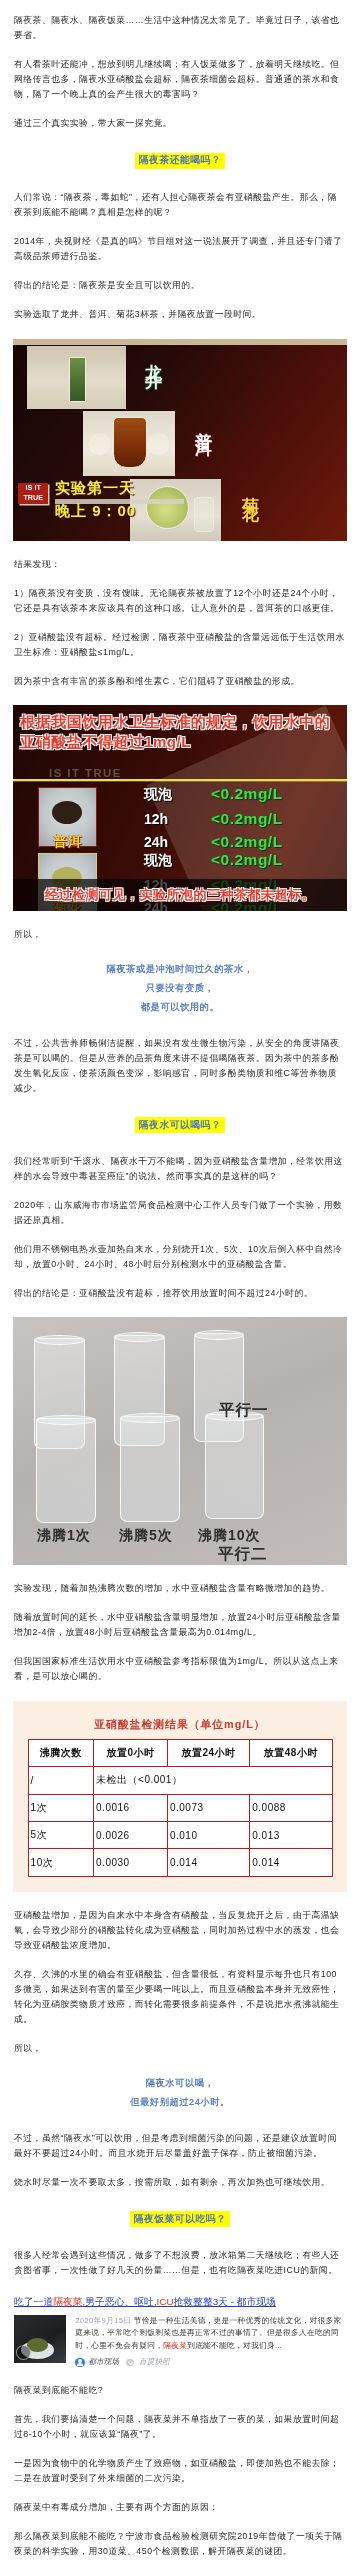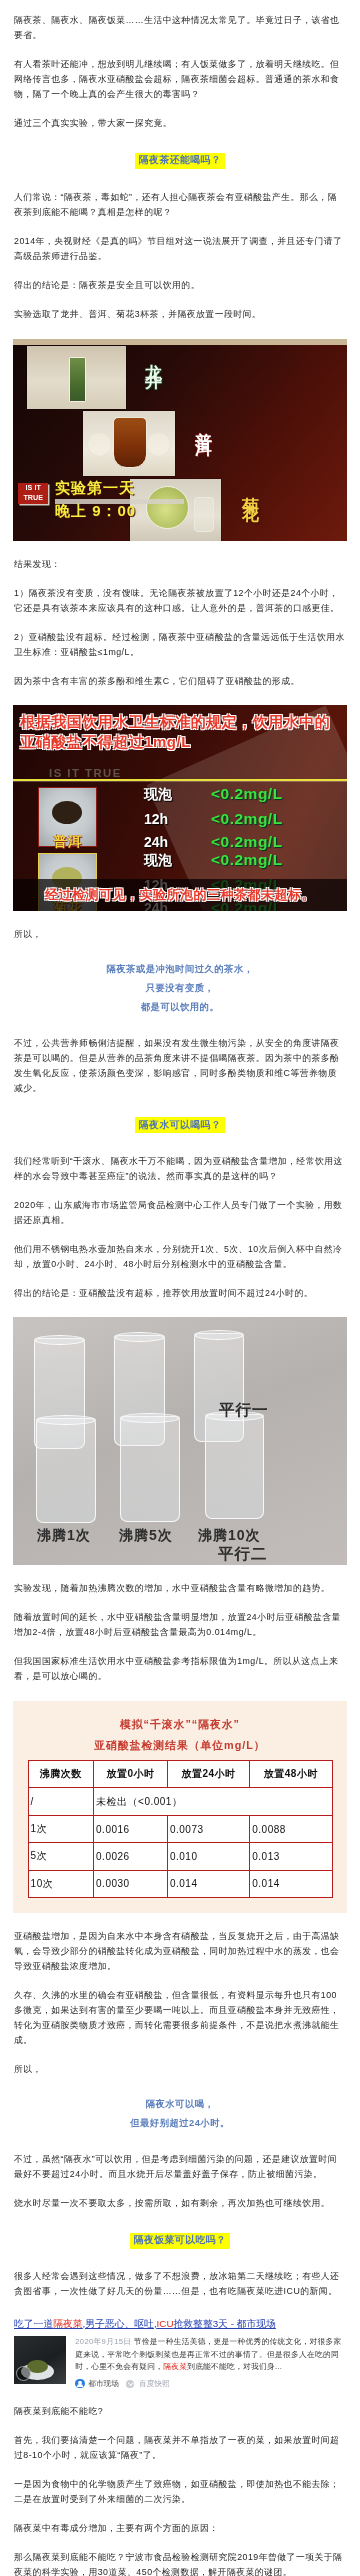--- a/index.html
+++ b/index.html
@@ -100,21 +100,21 @@
   .news .thumb{width:52px;height:48px;flex:0 0 52px;position:relative;overflow:hidden;
     background:linear-gradient(150deg,#2a2e30 0%,#1c1f21 55%,#3a3f42 100%);}
   .news .thumb .bowl{position:absolute;left:7.2px;bottom:4.1px;width:33px;height:17.5px;border-radius:50%;background:#dfe3e4;}
   .news .thumb .food{position:absolute;left:13.4px;bottom:11.3px;width:20.6px;height:13.4px;border-radius:50%;background:#5c6b2e;}
   .news .thumb .wmk{position:absolute;left:2.1px;bottom:3.1px;width:13.4px;height:13.4px;border-radius:50%;
     border:1px solid rgba(255,255,255,.5);background:rgba(0,0,0,.45);}
   .news .col{margin-left:9.3px;flex:1;}
   .news .snip{font-size:7.7px;line-height:12.4px;color:#333;letter-spacing:0.3px;}
   .news .date{color:#9ba0ab;}
   .news .red{color:#e22a1d;}
-  .news .meta{display:flex;align-items:center;margin-top:5.2px;font-size:7.7px;color:#555;}
+  .news .meta{display:flex;align-items:center;margin-top:5.2px;font-size:7.7px;color:#555;font-style:italic;}
   .news .logo{width:9.3px;height:9.3px;border-radius:50%;background:#2b7de0;position:relative;margin-right:3.6px;}
   .news .logo::before{content:"";position:absolute;left:2.8px;top:1.5px;width:3.6px;height:3.6px;border-radius:50%;background:#fff;}
   .news .logo::after{content:"";position:absolute;left:1.8px;top:5.2px;width:5.7px;height:3.1px;border-radius:2.6px 2.6px 0 0;background:#fff;}
   .news .dot{width:7.7px;height:7.7px;border-radius:50%;background:#c9ccd2;margin:0 5.2px 0 7.2px;position:relative;}
   .news .dot::before{content:"";position:absolute;left:2.1px;top:2.6px;width:3.1px;height:3.1px;border-right:1px solid #fff;border-bottom:1px solid #fff;transform:rotate(45deg) translateY(-1px);}
   .news .cache{color:#9ba0ab;cursor:pointer;}
 </style>
 </head>
 <body>
 
@@ -249,21 +249,20 @@
       <div class="bk-lab" style="left:24px;top:210px">沸腾1次</div>
       <div class="bk-lab" style="left:106px;top:210px">沸腾5次</div>
       <div class="bk-lab" style="left:185px;top:210px">沸腾10次</div>
     </div>
 
     <p class="p">实验发现，随着加热沸腾次数的增加，水中亚硝酸盐含量有略微增加的趋势。</p>
     <p class="p">随着放置时间的延长，水中亚硝酸盐含量明显增加，放置24小时后亚硝酸盐含量增加2-4倍，放置48小时后亚硝酸盐含量最高为0.014mg/L。</p>
     <p class="p">但我国国家标准生活饮用水中亚硝酸盐参考指标限值为1mg/L。所以从这点上来看，是可以放心喝的。</p>
 
     <div class="tblock">
-      <div class="tt">模拟“千滚水”“隔夜水”</div>
       <div class="tt">亚硝酸盐检测结果（单位mg/L）</div>
       <table>
         <tbody>
             <tr>
           <th>沸腾次数</th>
           <th>放置0小时</th>
           <th>放置24小时</th>
           <th>放置48小时</th>
         </tr>
         <tr>

